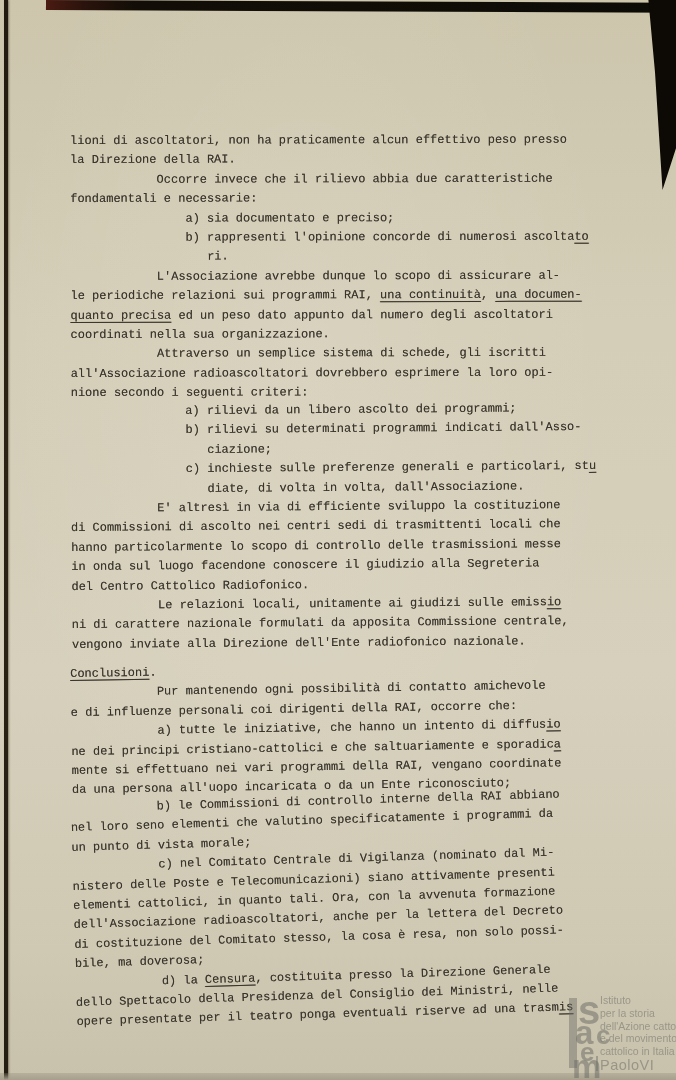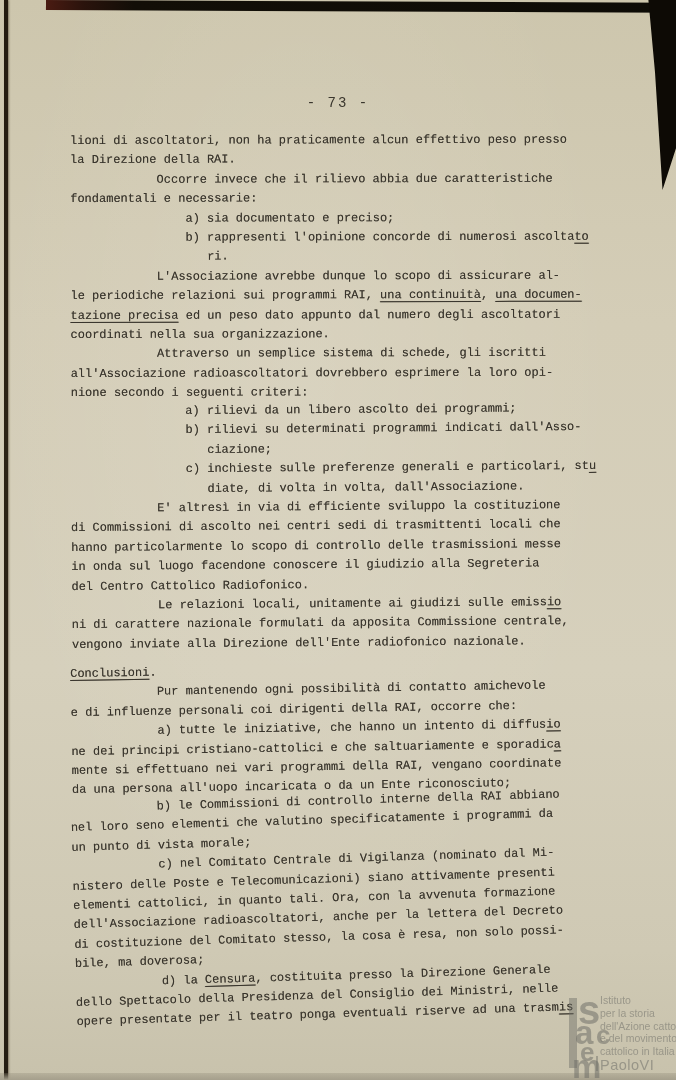--- a/index.html
+++ b/index.html
@@ -80,34 +80,33 @@
 </head>
 <body>
 
 <div class="scan">
 
   <div class="frame-top"></div>
   <div class="frame-left"></div>
   <div class="frame-right"></div>
   <div class="frame-bottom"></div>
 
-  <div class="page-number">- 73 -</div>
 
   <div class="text-body">
       <div class="block block-1">
         <div class="line">lioni di ascoltatori, non ha praticamente alcun effettivo peso presso</div>
         <div class="line">la Direzione della RAI.</div>
         <div class="line">            Occorre invece che il rilievo abbia due caratteristiche</div>
         <div class="line">fondamentali e necessarie:</div>
         <div class="line">                a) sia documentato e preciso;</div>
         <div class="line">                b) rappresenti l'opinione concorde di numerosi ascolta<u>to</u></div>
         <div class="line">                   ri.</div>
         <div class="line">            L'Associazione avrebbe dunque lo scopo di assicurare al-</div>
         <div class="line">le periodiche relazioni sui programmi RAI, <u>una continuità</u>, <u>una documen-</u></div>
-        <div class="line"><u>tazione precisa</u> ed un peso dato appunto dal numero degli ascoltatori</div>
+        <div class="line"><u>quanto precisa</u> ed un peso dato appunto dal numero degli ascoltatori</div>
         <div class="line">coordinati nella sua organizzazione.</div>
         <div class="line">            Attraverso un semplice sistema di schede, gli iscritti</div>
         <div class="line">all'Associazione radioascoltatori dovrebbero esprimere la loro opi-</div>
         <div class="line">nione secondo i seguenti criteri:</div>
       </div>
       <div class="block block-2">
         <div class="line">                a) rilievi da un libero ascolto dei programmi;</div>
         <div class="line">                b) rilievi su determinati programmi indicati dall'Asso-</div>
         <div class="line">                   ciazione;</div>
         <div class="line">                c) inchieste sulle preferenze generali e particolari, st<u>u</u></div>

